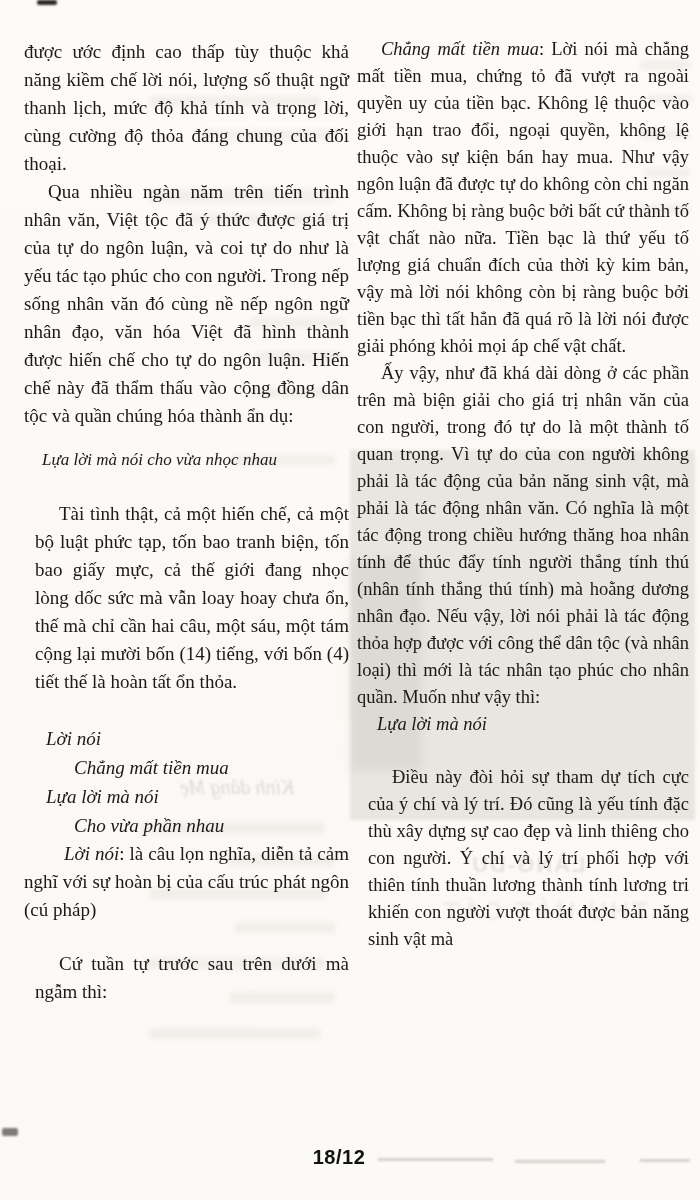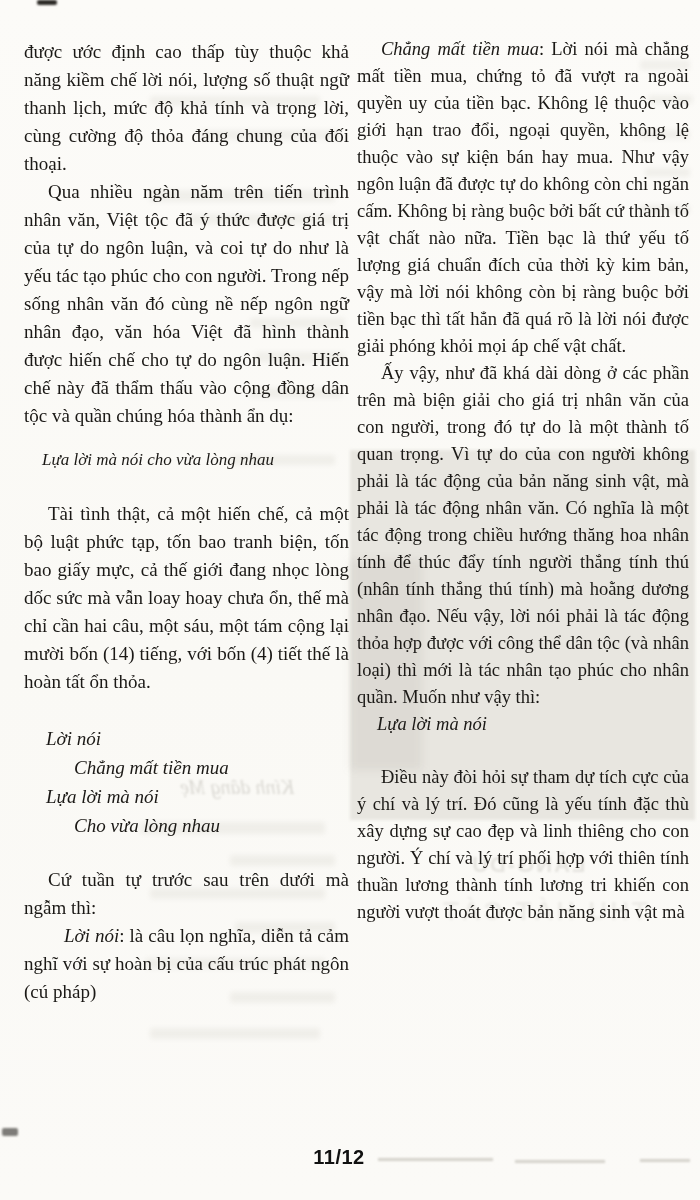--- a/index.html
+++ b/index.html
@@ -8,21 +8,21 @@
     position:relative;width:700px;height:1200px;overflow:hidden;
     background:linear-gradient(180deg,#fcfbf8 0%,#faf9f5 55%,#fbfaf7 100%);
     font-family:"Liberation Serif","DejaVu Serif",serif;
     color:#1b1916;
   }
   .col{position:absolute;text-align:justify;}
   .col-left{left:24px;top:38px;width:325px;font-size:19px;line-height:28px;}
   .col-right{left:357px;top:36px;width:332px;font-size:18.5px;line-height:27px;}
   .par{margin:0;}
   .mt{}
-  .mt-lg{margin-top:26px;}
+  .mt-lg{margin-top:26px;margin-left:11px;}
   .indent{text-indent:24px;}
   .indent-lg{text-indent:40px;}
   .ital{font-style:italic;}
   .proverb{margin-top:16px;font-style:italic;font-size:17px;line-height:28px;}
   .pv-1{padding-left:38px;}
   .pv-2{padding-left:18px;}
   .verse{margin-top:28px;font-style:italic;font-size:19px;line-height:29px;}
   .v-a{padding-left:22px;}
   .v-b{padding-left:50px;}
   .ital-line{font-style:italic;text-indent:20px;margin-top:0;}
@@ -75,38 +75,38 @@
   <div class="gt gt-sans1" style="top:852px;left:470px;">LÀNG-DU</div>
   <div class="gt gt-sans2" style="top:896px;left:440px;">THU HÁT CÁT</div>
 
   <div class="speck" style="left:37px;top:0;width:20px;height:5px;"></div>
   <div class="speck" style="left:2px;top:1128px;width:16px;height:8px;opacity:.6;"></div>
 
   <div class="col col-left">
     <p class="par">được ước định cao thấp tùy thuộc khả năng kiềm chế lời nói, lượng số thuật ngữ thanh lịch, mức độ khả tính và trọng lời, cùng cường độ thỏa đáng chung của đối thoại.</p>
     <p class="par mt indent">Qua nhiều ngàn năm trên tiến trình nhân văn, Việt tộc đã ý thức được giá trị của tự do ngôn luận, và coi tự do như là yếu tác tạo phúc cho con người. Trong nếp sống nhân văn đó cùng nề nếp ngôn ngữ nhân đạo, văn hóa Việt đã hình thành được hiến chế cho tự do ngôn luận. Hiến chế này đã thẩm thấu vào cộng đồng dân tộc và quần chúng hóa thành ẩn dụ:</p>
     <div class="proverb">
-      <div class="pv-2">Lựa lời mà nói cho vừa lòng nhau</div>
+      <div class="pv-2">Lựa lời mà nói cho vừa nhọc nhau</div>
     </div>
     <p class="par mt-lg indent">Tài tình thật, cả một hiến chế, cả một bộ luật phức tạp, tốn bao tranh biện, tốn bao giấy mực, cả thế giới đang nhọc lòng dốc sức mà vẫn loay hoay chưa ổn, thế mà chỉ cần hai câu, một sáu, một tám cộng lại mười bốn (14) tiếng, với bốn (4) tiết thế là hoàn tất ổn thỏa.</p>
     <div class="verse">
       <div class="v-a">Lời nói</div>
       <div class="v-b">Chẳng mất tiền mua</div>
       <div class="v-a">Lựa lời mà nói</div>
-      <div class="v-b">Cho vừa lòng nhau</div>
+      <div class="v-b">Cho vừa phần nhau</div>
     </div>
+    <p class="par mt indent-lg"><span class="ital">Lời nói</span><span>: là câu lọn nghĩa, diễn tả cảm nghĩ với sự hoàn bị của cấu trúc phát ngôn (cú pháp)</span></p>
     <p class="par mt-lg indent">Cứ tuần tự trước sau trên dưới mà ngẫm thì:</p>
-    <p class="par mt indent-lg"><span class="ital">Lời nói</span><span>: là câu lọn nghĩa, diễn tả cảm nghĩ với sự hoàn bị của cấu trúc phát ngôn (cú pháp)</span></p>
   </div>
 
   <div class="col col-right">
     <p class="par indent"><span class="ital">Chẳng mất tiền mua</span><span>: Lời nói mà chẳng mất tiền mua, chứng tỏ đã vượt ra ngoài quyền uy của tiền bạc. Không lệ thuộc vào giới hạn trao đổi, ngoại quyền, không lệ thuộc vào sự kiện bán hay mua. Như vậy ngôn luận đã được tự do không còn chi ngăn cấm. Không bị ràng buộc bởi bất cứ thành tố vật chất nào nữa. Tiền bạc là thứ yếu tố lượng giá chuẩn đích của thời kỳ kim bản, vậy mà lời nói không còn bị ràng buộc bởi tiền bạc thì tất hẳn đã quá rõ là lời nói được giải phóng khỏi mọi áp chế vật chất.</span></p>
     <p class="par mt indent">Ấy vậy, như đã khá dài dòng ở các phần trên mà biện giải cho giá trị nhân văn của con người, trong đó tự do là một thành tố quan trọng. Vì tự do của con người không phải là tác động của bản năng sinh vật, mà phải là tác động nhân văn. Có nghĩa là một tác động trong chiều hướng thăng hoa nhân tính để thúc đẩy tính người thắng tính thú (nhân tính thắng thú tính) mà hoằng dương nhân đạo. Nếu vậy, lời nói phải là tác động thỏa hợp được với công thể dân tộc (và nhân loại) thì mới là tác nhân tạo phúc cho nhân quần. Muốn như vậy thì:</p>
     <p class="par ital-line">Lựa lời mà nói</p>
     <p class="par mt-lg indent">Điều này đòi hỏi sự tham dự tích cực của ý chí và lý trí. Đó cũng là yếu tính đặc thù xây dựng sự cao đẹp và linh thiêng cho con người. Ý chí và lý trí phối hợp với thiên tính thuần lương thành tính lương tri khiến con người vượt thoát được bản năng sinh vật mà</p>
   </div>
 
-  <div class="footer">11/12</div>
+  <div class="footer">18/12</div>
   <div class="streak" style="left:378px;top:1158px;width:115px;"></div>
   <div class="streak" style="left:515px;top:1160px;width:90px;"></div>
   <div class="streak" style="left:640px;top:1159px;width:50px;"></div>
 
 </div>
 
 </body></html>

